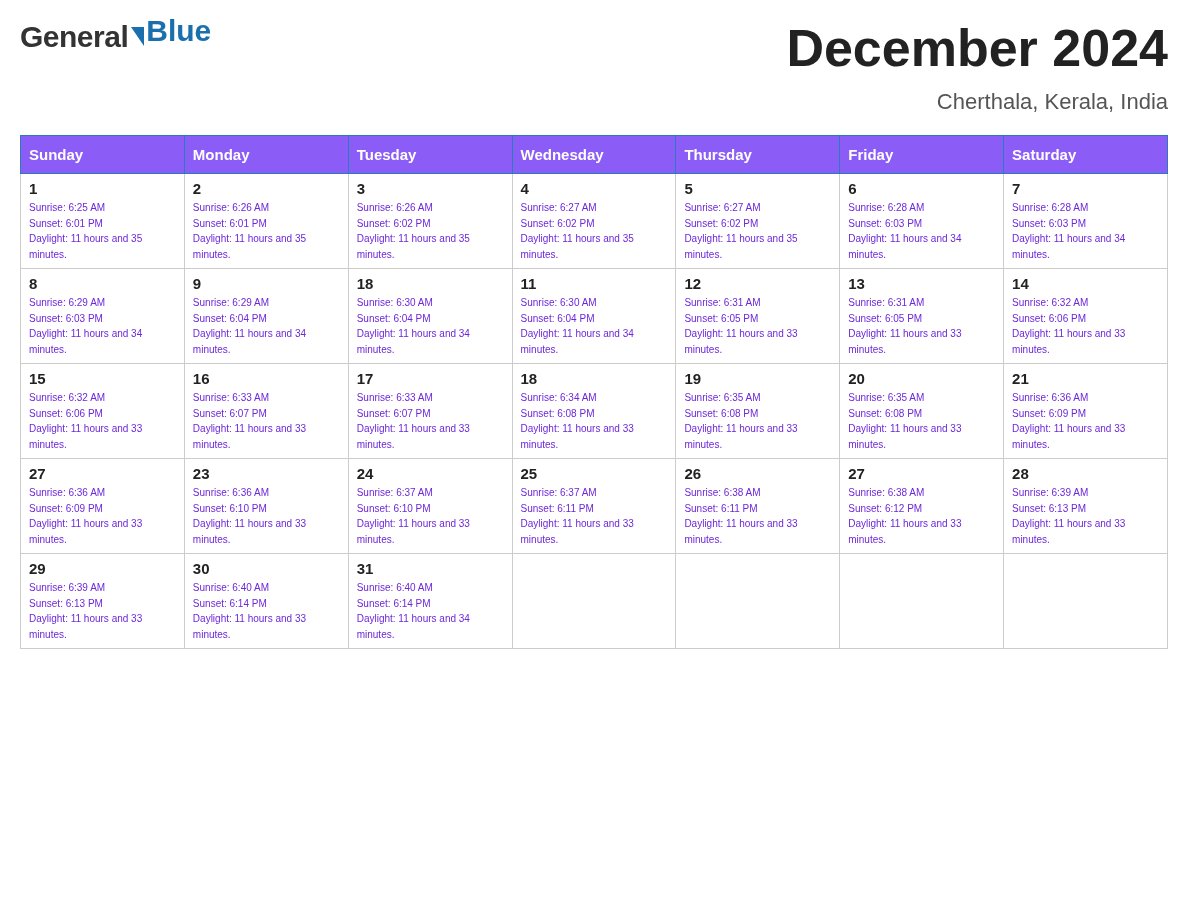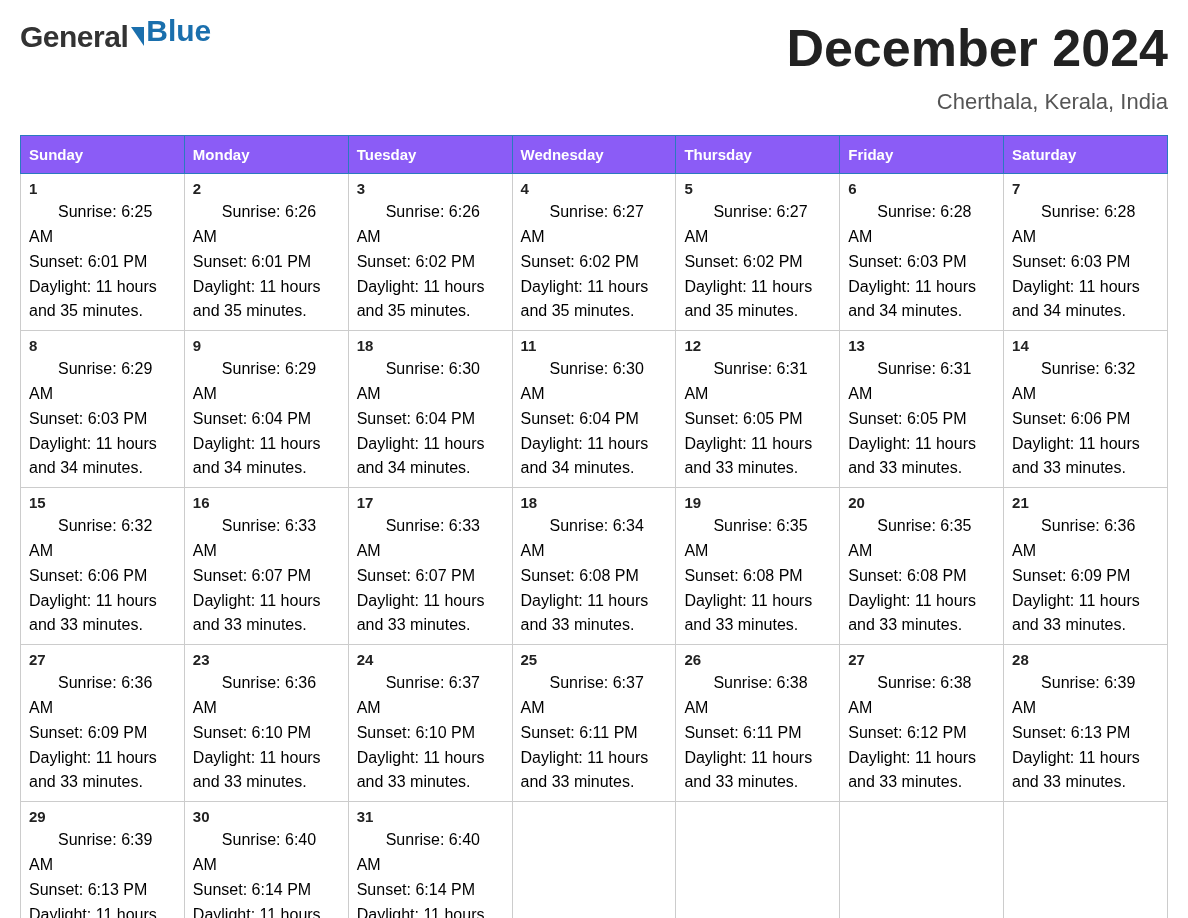--- a/index.html
+++ b/index.html
@@ -60,24 +60,23 @@
       background: #fff;
     }
     .day-num {
       font-size: 15px;
       font-weight: bold;
       color: #222;
       display: block;
       margin-bottom: 3px;
     }
     .day-info {
-      font-size: 16px;
-      color: #000000;
+      font-size: 10px;
+      color: #6d28d9;
       line-height: 1.55;
-      margin-left: 29px;
     }
     .empty-cell {
       background: #fff;
     }
     .logo-wrapper {
       display: flex;
       align-items: center;
     }
   </style>
 </head>

